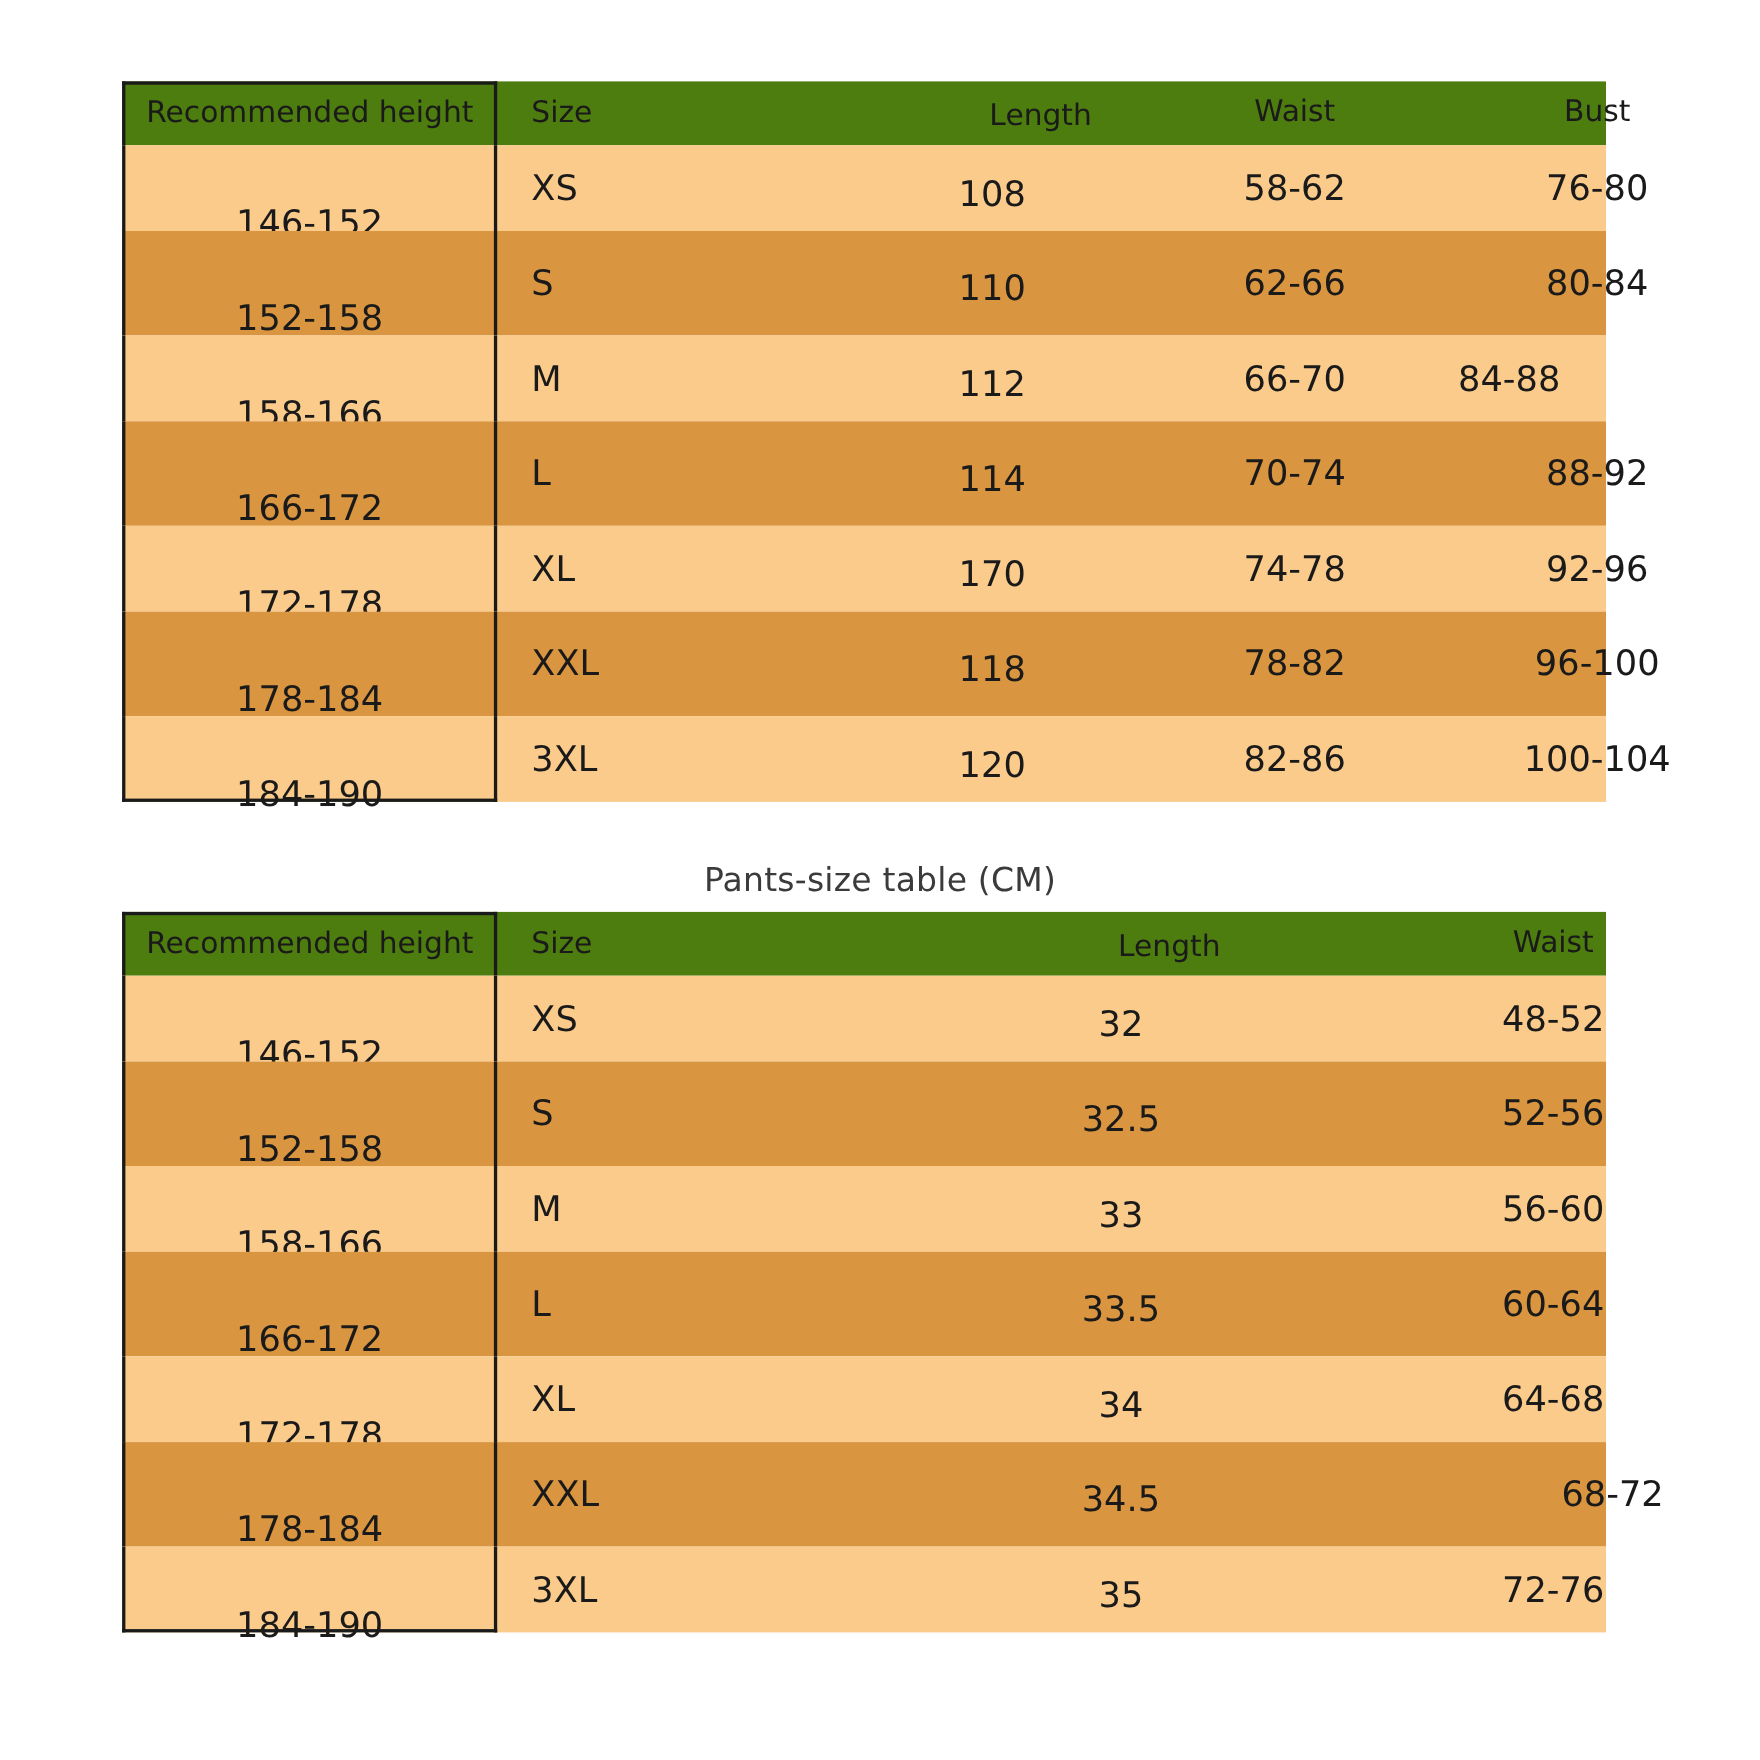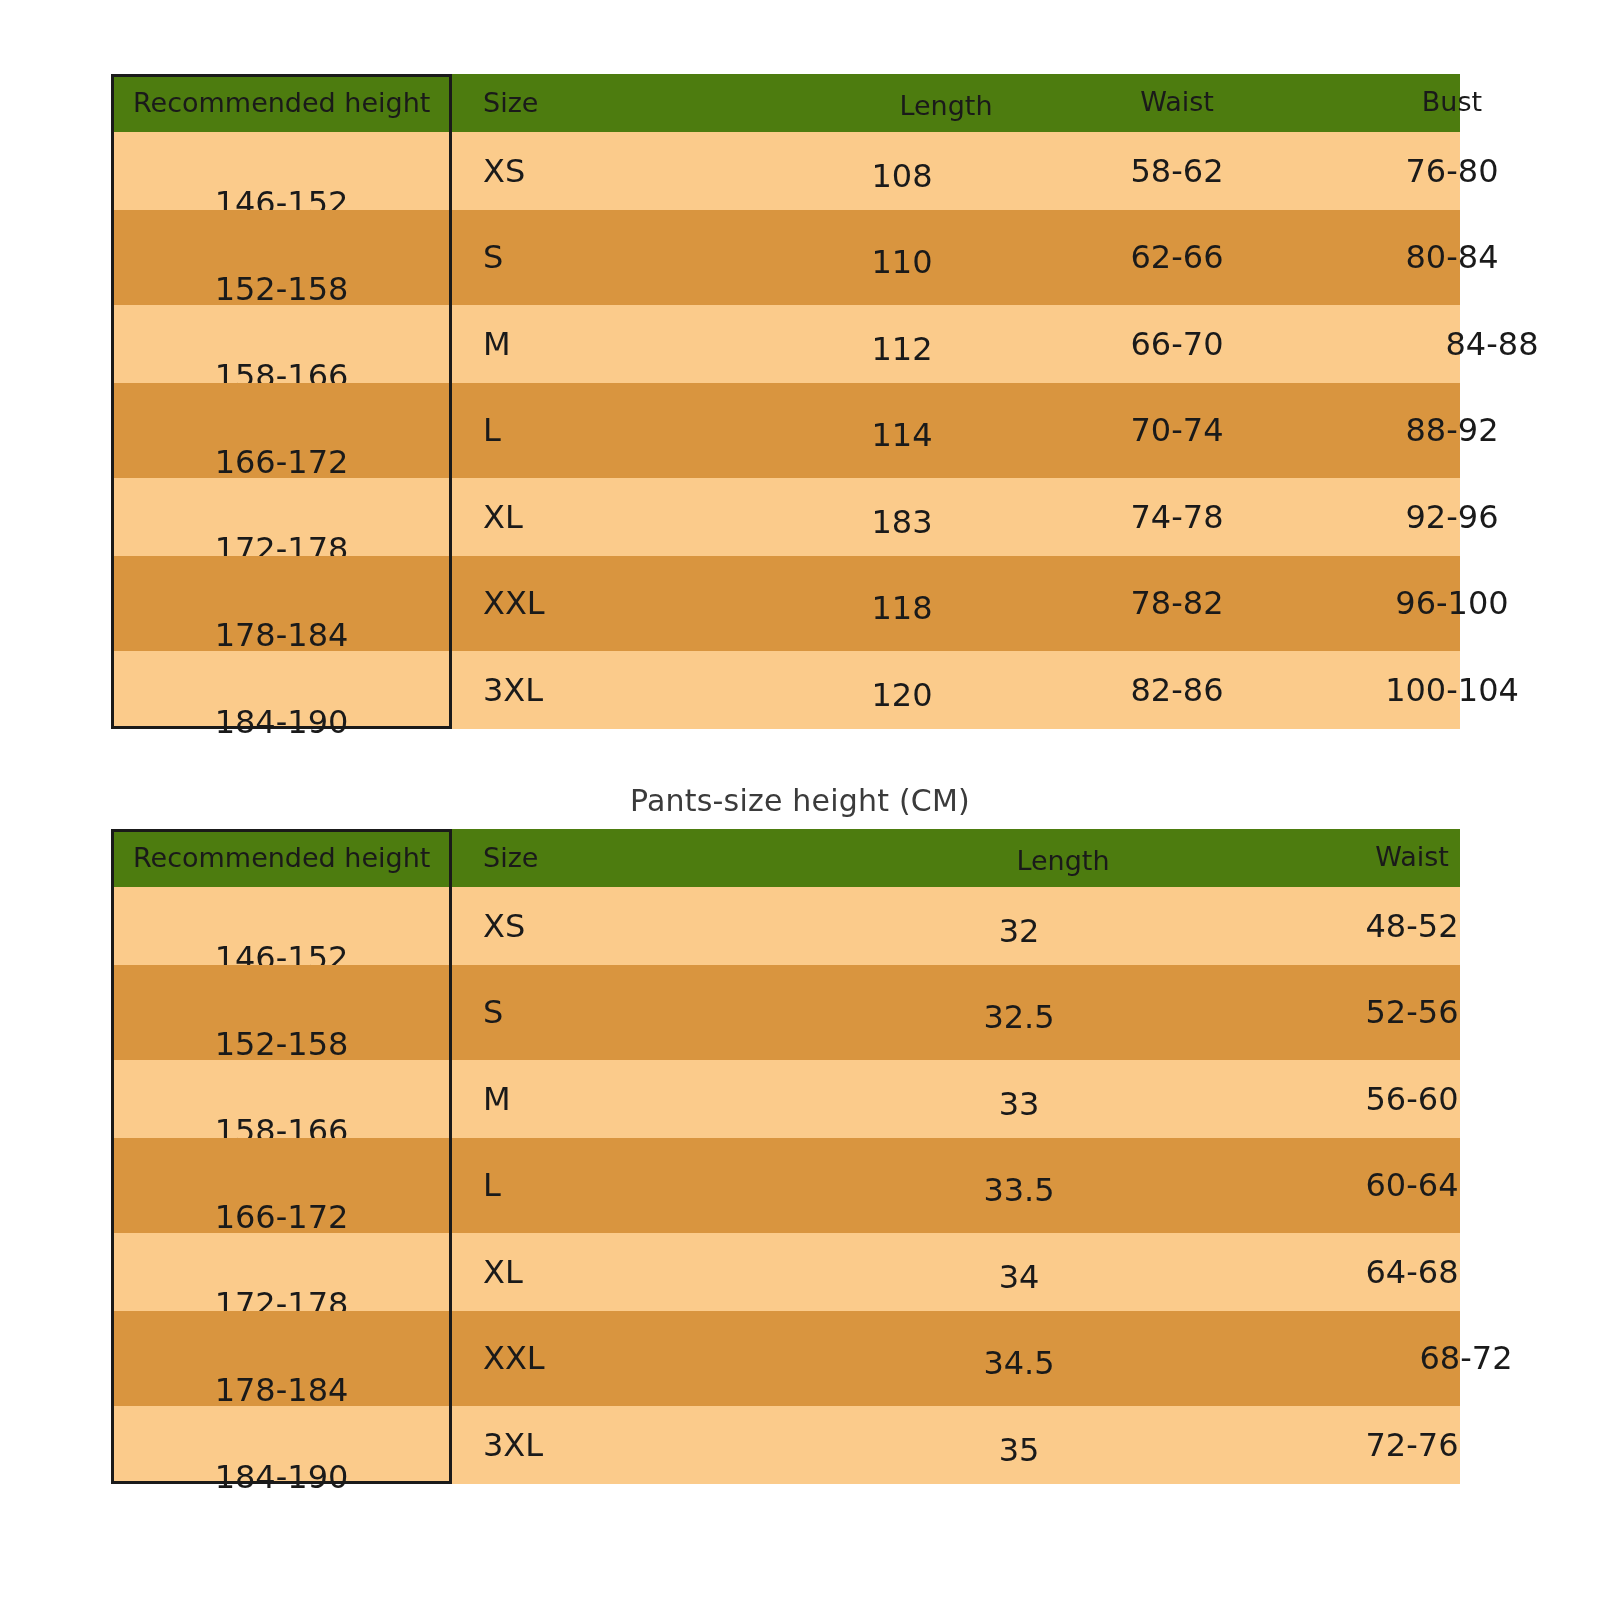--- a/index.html
+++ b/index.html
@@ -124,35 +124,35 @@
         <div class="cell dc center lower" style="left: 791px;">110</div>
         <div class="cell dc center" style="left: 1066px;">62-66</div>
         <div class="cell dc center" style="left: 1341px;">80-84</div>
       </div>
       <div class="trow light">
         <div class="firstcol-box" style="height: 78px;"></div>
         <div class="cell dc d-height">158-166</div>
         <div class="cell dc d-size">M</div>
         <div class="cell dc center lower" style="left: 791px;">112</div>
         <div class="cell dc center" style="left: 1066px;">66-70</div>
-        <div class="cell dc center" style="left: 1381px;">84-88</div>
+        <div class="cell dc center" style="left: 1261px;">84-88</div>
       </div>
       <div class="trow dark">
         <div class="firstcol-box" style="height: 95px;"></div>
         <div class="cell dc d-height">166-172</div>
         <div class="cell dc d-size">L</div>
         <div class="cell dc center lower" style="left: 791px;">114</div>
         <div class="cell dc center" style="left: 1066px;">70-74</div>
         <div class="cell dc center" style="left: 1341px;">88-92</div>
       </div>
       <div class="trow light">
         <div class="firstcol-box" style="height: 78px;"></div>
         <div class="cell dc d-height">172-178</div>
         <div class="cell dc d-size">XL</div>
-        <div class="cell dc center lower" style="left: 791px;">183</div>
+        <div class="cell dc center lower" style="left: 791px;">170</div>
         <div class="cell dc center" style="left: 1066px;">74-78</div>
         <div class="cell dc center" style="left: 1341px;">92-96</div>
       </div>
       <div class="trow dark">
         <div class="firstcol-box" style="height: 95px;"></div>
         <div class="cell dc d-height">178-184</div>
         <div class="cell dc d-size">XXL</div>
         <div class="cell dc center lower" style="left: 791px;">118</div>
         <div class="cell dc center" style="left: 1066px;">78-82</div>
         <div class="cell dc center" style="left: 1341px;">96-100</div>
@@ -160,21 +160,21 @@
       <div class="trow light">
         <div class="firstcol-box cap-bottom" style="height: 78px;"></div>
         <div class="cell dc d-height">184-190</div>
         <div class="cell dc d-size">3XL</div>
         <div class="cell dc center lower" style="left: 791px;">120</div>
         <div class="cell dc center" style="left: 1066px;">82-86</div>
         <div class="cell dc center" style="left: 1341px;">100-104</div>
       </div>
     </div>
 
-  <div class="table-title" id="pants-title">Pants-size height (CM)</div>
+  <div class="table-title" id="pants-title">Pants-size table (CM)</div>
   <div class="size-table" id="pants-table">
       <div class="trow header">
         <div class="firstcol-box cap-top" style="height: 58px;"></div>
         <div class="cell hc h-height">Recommended height</div>
         <div class="cell hc h-size">Size</div>
         <div class="cell hc center h-mid" style="left: 908px;">Length</div>
         <div class="cell hc center h-right" style="left: 1301px;">Waist</div>
       </div>
       <div class="trow light">
         <div class="firstcol-box" style="height: 78px;"></div>

